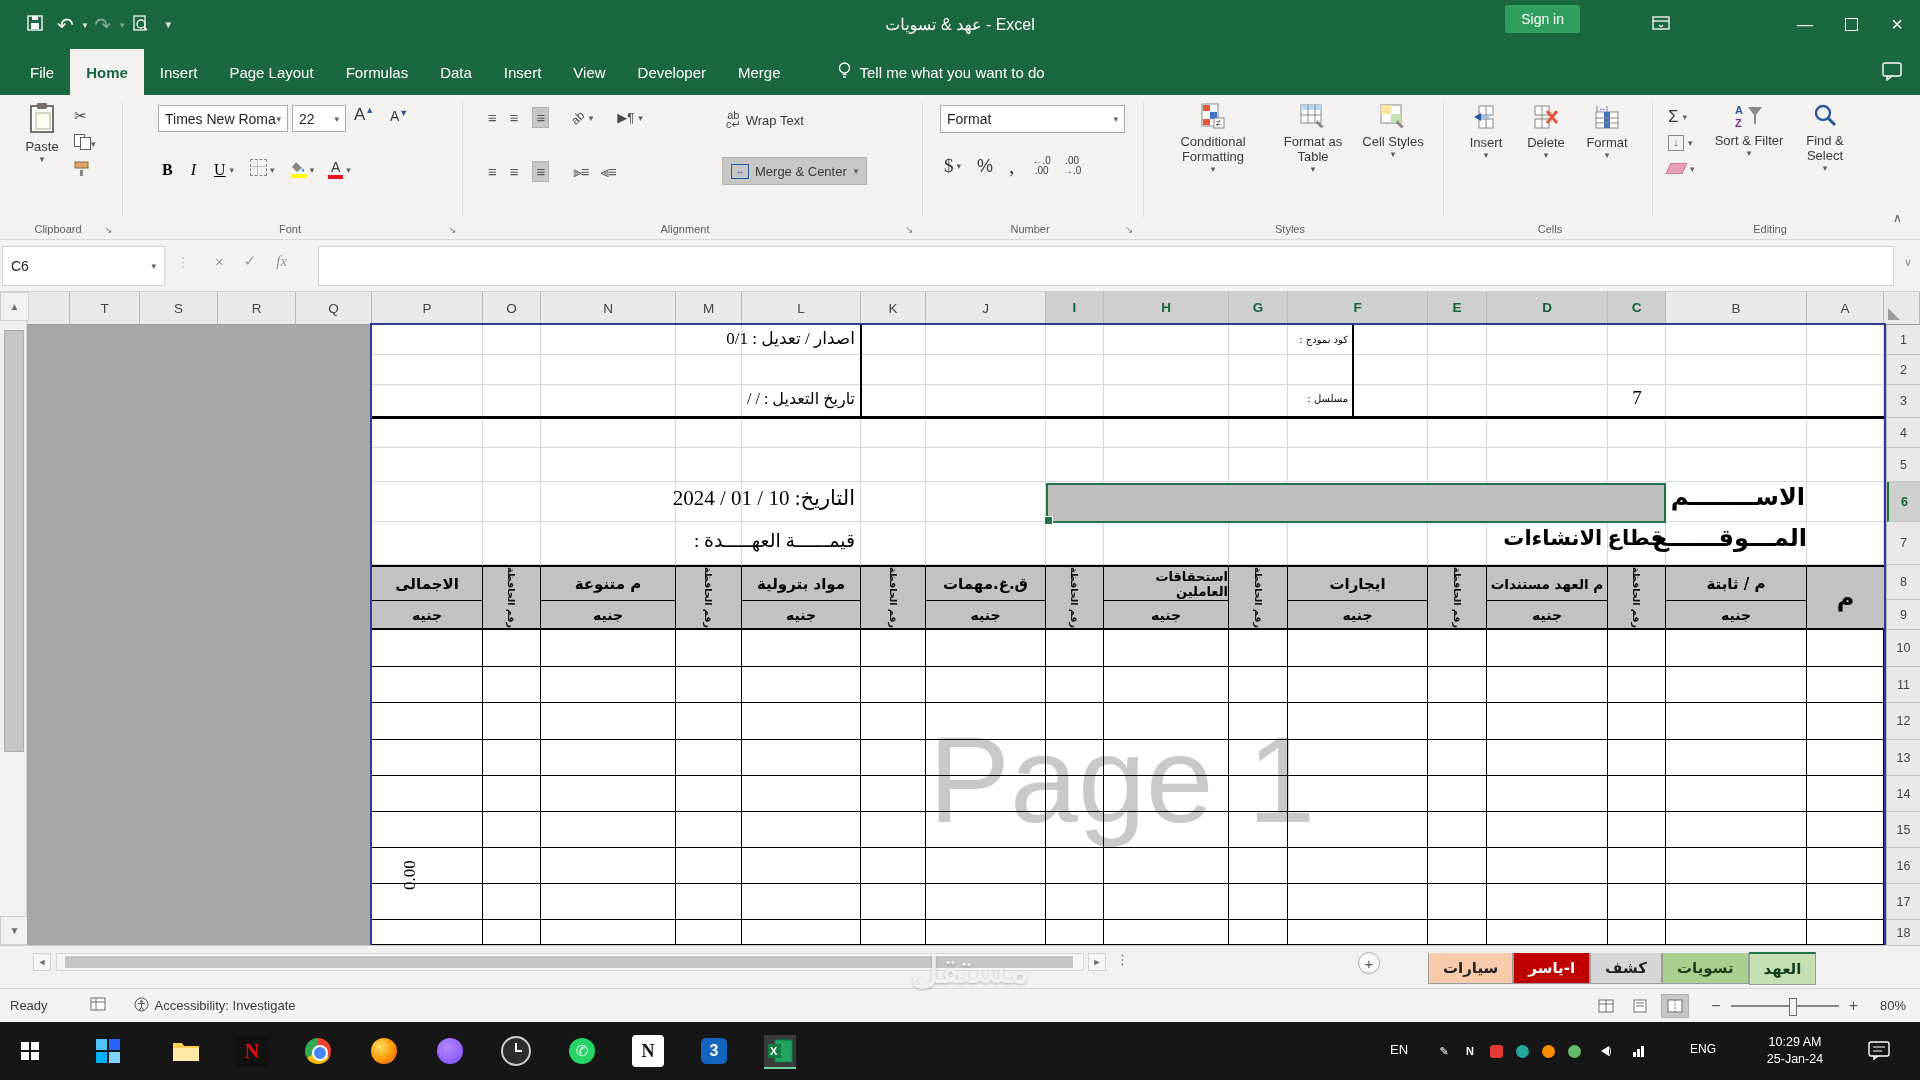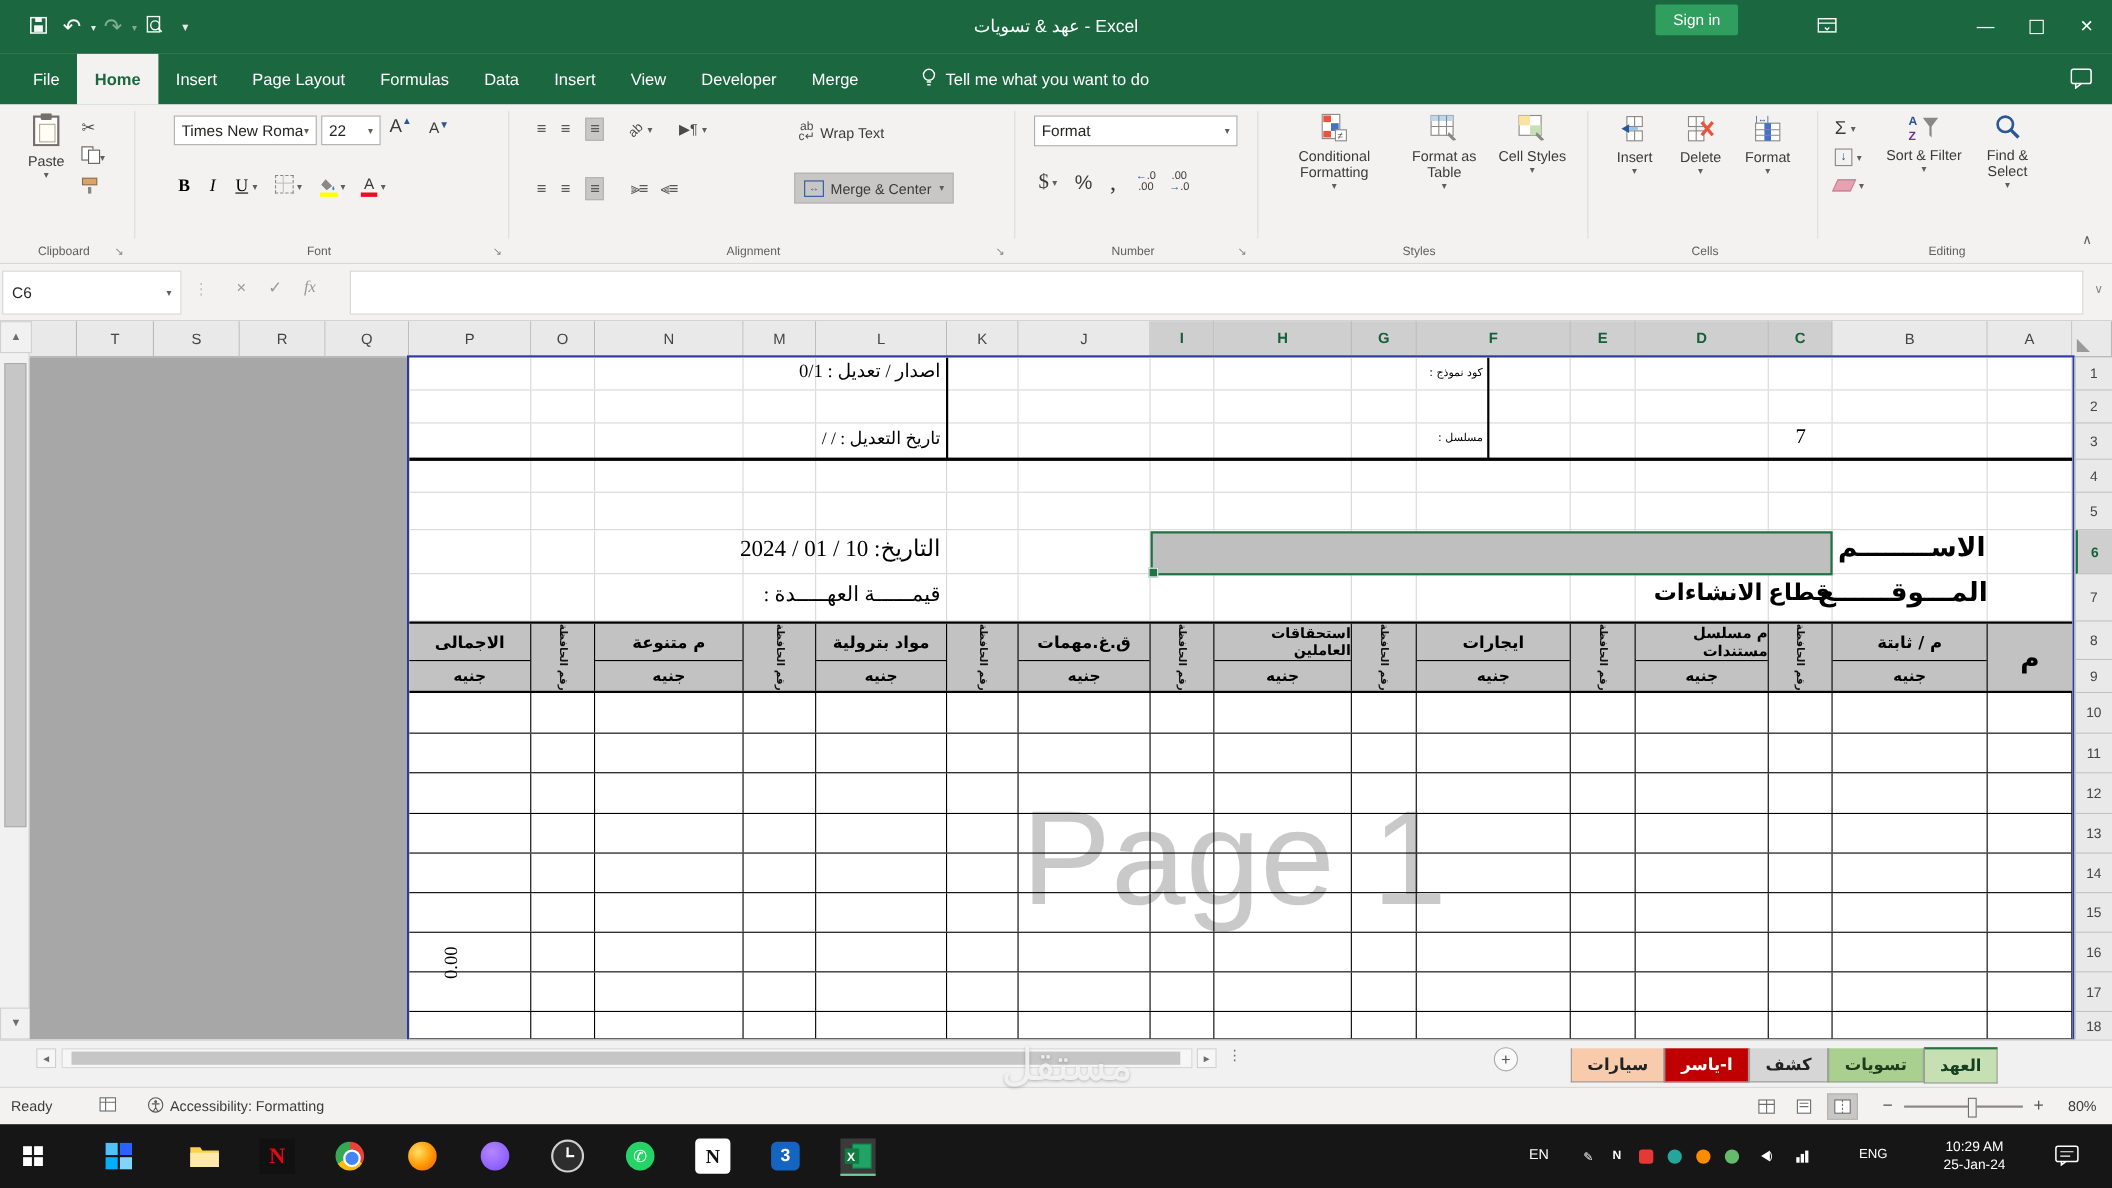--- a/index.html
+++ b/index.html
@@ -591,21 +591,21 @@
           <span class="hc-v">رقم الحافظة</span>
         </div>
       <div class="hc" style="width:140px;">
           <span class="hc-t">ايجارات</span>
           <span class="hc-s">جنيه</span>
         </div>
       <div class="hc" style="width:59px;">
           <span class="hc-v">رقم الحافظة</span>
         </div>
       <div class="hc" style="width:121px;">
-          <span class="hc-t" style="font-size:13.5px;">م مسلسل مستندات</span>
+          <span class="hc-t" style="font-size:13.5px;">م العهد مستندات</span>
           <span class="hc-s">جنيه</span>
         </div>
       <div class="hc" style="width:58px;">
           <span class="hc-v">رقم الحافظة</span>
         </div>
       <div class="hc" style="width:141px;">
           <span class="hc-t">م / ثابتة</span>
           <span class="hc-s">جنيه</span>
         </div>
       <div class="hc" style="width:77px;border-right:none;">
@@ -825,21 +825,21 @@
     <span style="margin-left:42px;"><svg width="16" height="14" viewBox="0 0 16 14">
           <rect x="1" y="1" width="14" height="12" fill="#fff" stroke="#6d6d6d"></rect>
           <line x1="1" y1="5" x2="15" y2="5" stroke="#6d6d6d"></line>
           <line x1="6" y1="1" x2="6" y2="13" stroke="#6d6d6d"></line>
         </svg></span>
     <span style="margin-left:28px;"><svg width="15" height="15" viewBox="0 0 15 15">
           <circle cx="7.5" cy="7.5" r="6.5" fill="none" stroke="#555"></circle>
           <circle cx="7.5" cy="4.5" r="1.3" fill="#555"></circle>
           <path d="M4 6.5 L11 6.5 M7.5 7 L7.5 10 M7.5 10 L5.5 13 M7.5 10 L9.5 13" stroke="#555" fill="none"></path>
         </svg></span>
-    <span style="margin-left:6px;">Accessibility: Formatting</span>
+    <span style="margin-left:6px;">Accessibility: Investigate</span>
     <span style="margin-left:auto;"></span>
     <span class="viewbtn">
         <svg width="16" height="14" viewBox="0 0 16 14">
           <rect x="1" y="1" width="14" height="12" fill="#fff" stroke="#6d6d6d"></rect>
           <line x1="1" y1="5" x2="15" y2="5" stroke="#6d6d6d"></line>
           <line x1="8" y1="1" x2="8" y2="13" stroke="#6d6d6d"></line>
         </svg>
       </span>
     <span class="viewbtn" style="margin-left:8px;">
         <svg width="16" height="14" viewBox="0 0 16 14">

